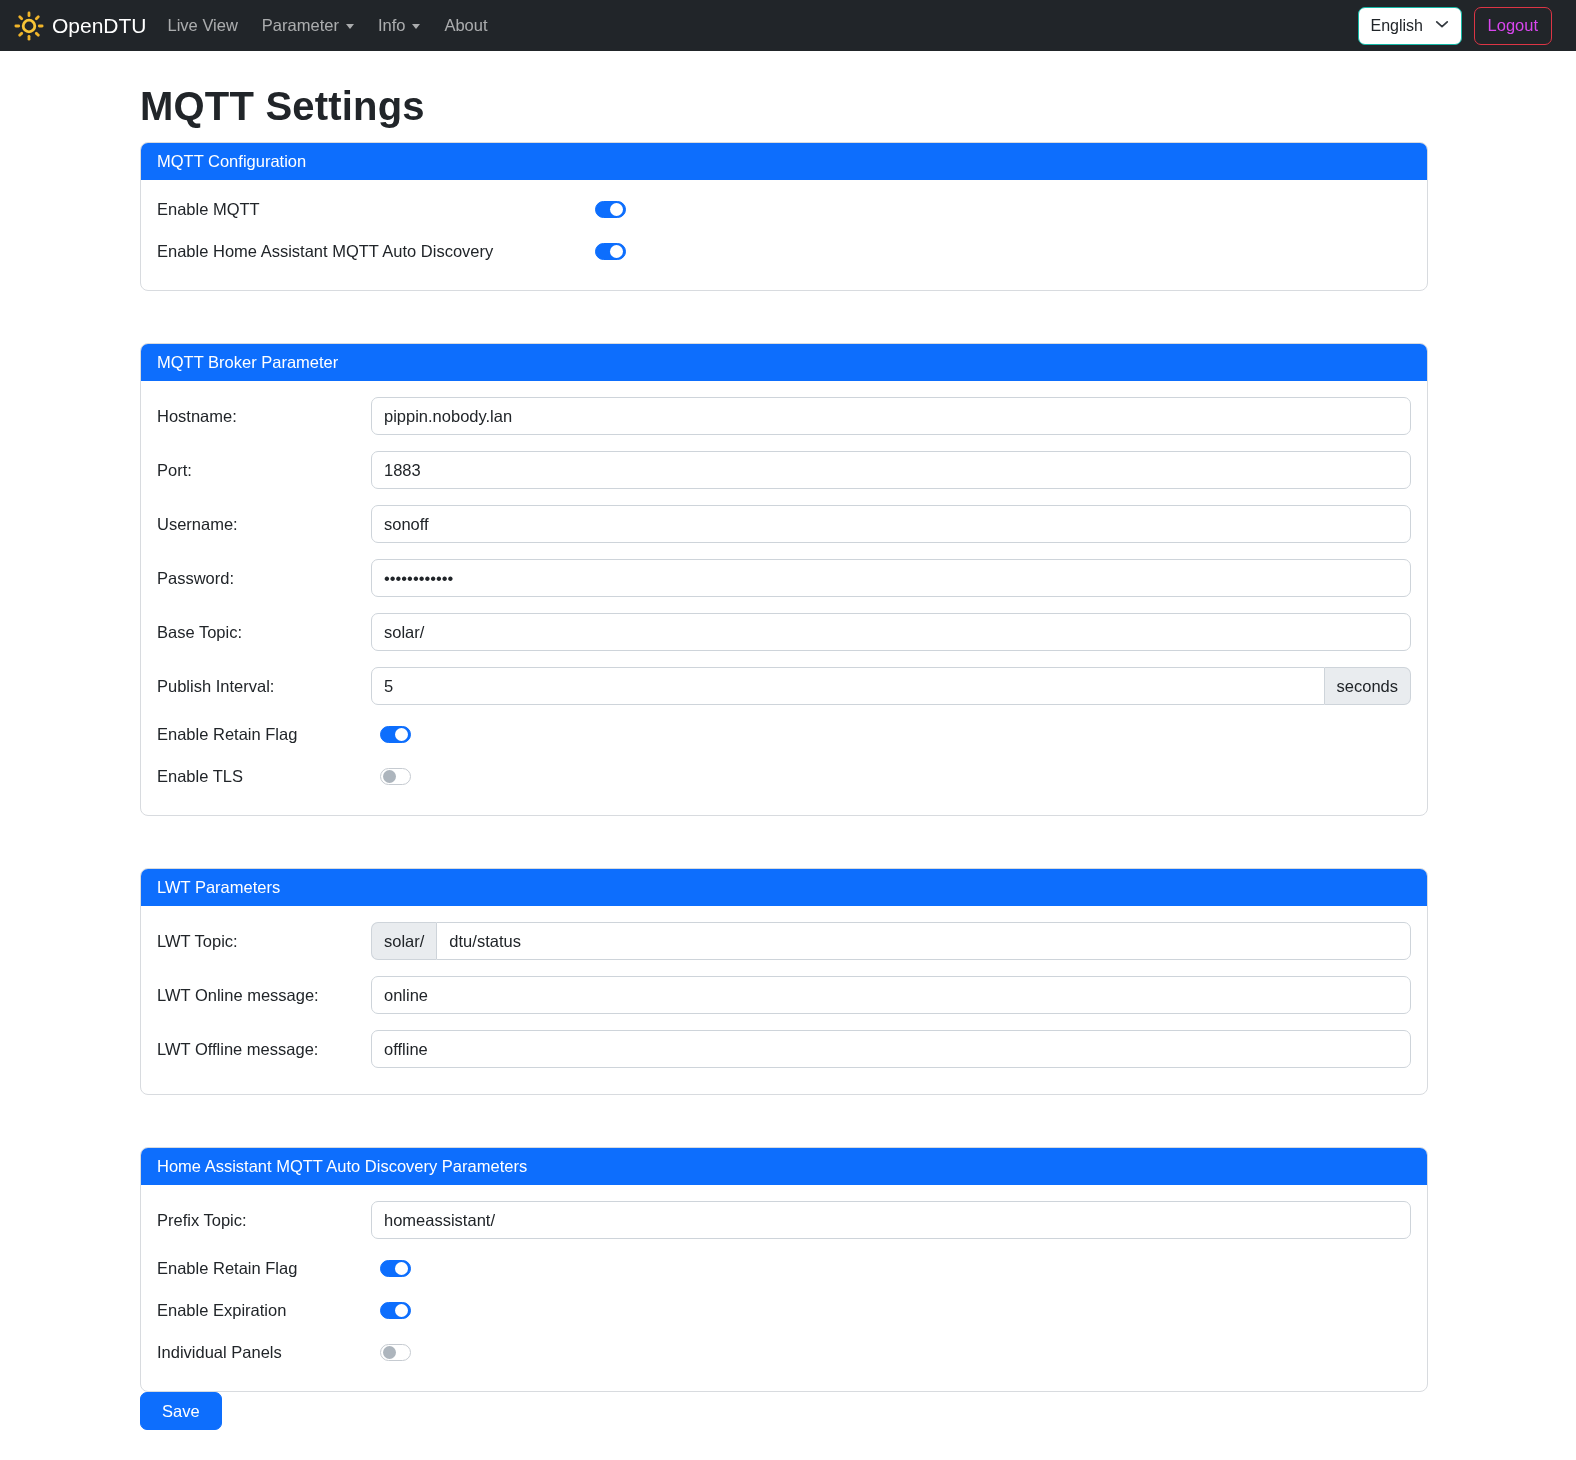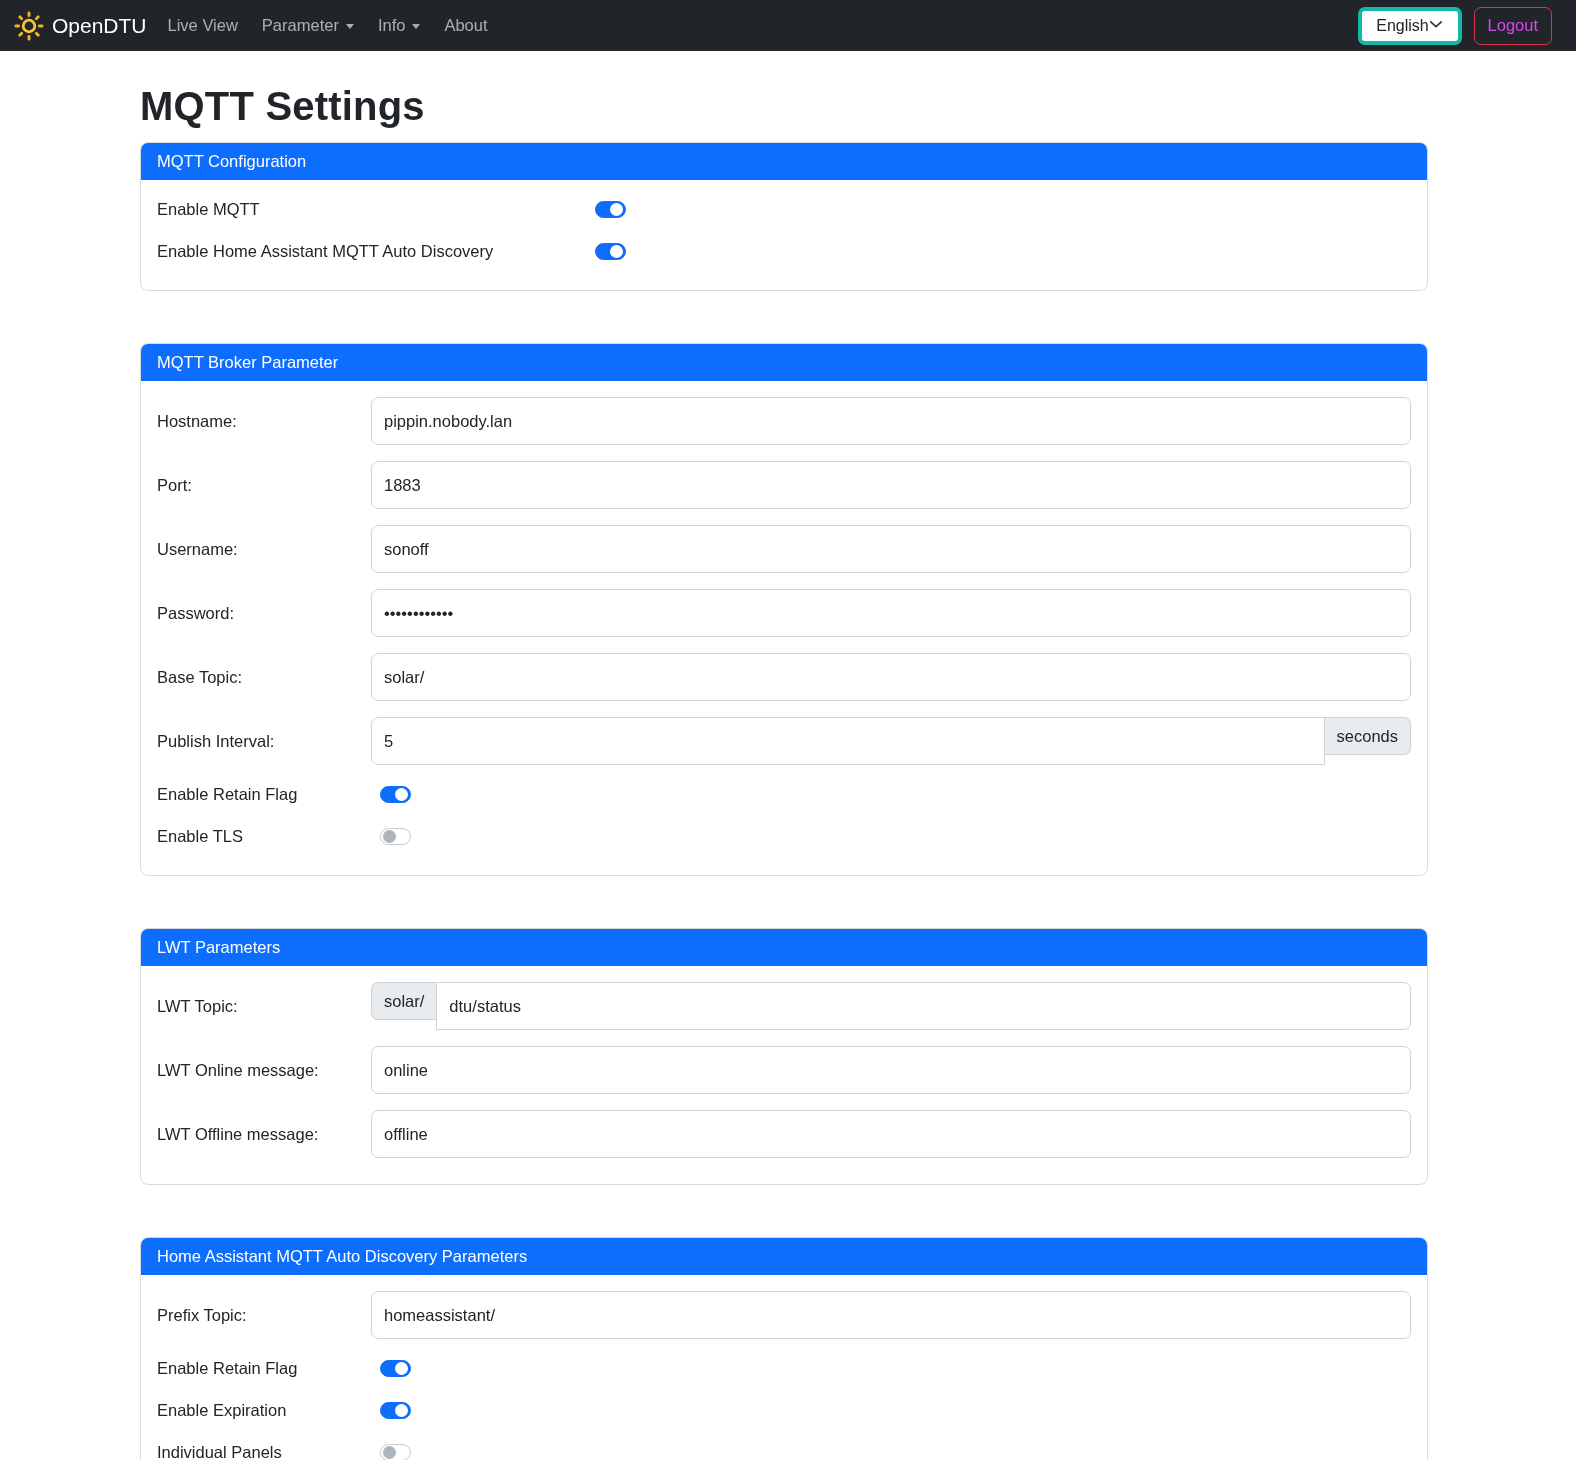--- a/index.html
+++ b/index.html
@@ -17,23 +17,23 @@
     color: rgba(255,255,255,0.62); font-size: 16.5px; padding: 8px 8px;
     display: flex; align-items: center; gap: 7px; cursor: pointer;
   }
   .caret {
     width: 0; height: 0; border-left: 4.5px solid transparent;
     border-right: 4.5px solid transparent; border-top: 5px solid rgba(255,255,255,0.62);
     margin-top: 2px;
   }
   .nav-right { margin-left: auto; display: flex; align-items: center; gap: 12px; }
   .lang-select {
-    background: #fff; border: 4px solid #14b8a6; border-radius: 7px;
+    background: #fff; border: 1px solid #14b8a6; border-radius: 7px;
     height: 38px; width: 104px; display: flex; align-items: center;
-    padding: 6px 12px; font-size: 16px; color: #212529; justify-content: center; cursor: pointer;
+    padding: 6px 12px; font-size: 16px; color: #212529; justify-content: space-between; cursor: pointer;
   }
   .logout-btn {
     background: transparent; border: 1px solid #dc3545; color: #d946ef;
     border-radius: 7px; height: 38px; padding: 0 13px; font-size: 16.5px;
     font-family: inherit; cursor: pointer;
   }
 
   
   .container { width: 1288px; margin-left: 140px; }
   .page-title { font-size: 40px; font-weight: 700; margin-top: 33px; letter-spacing: 0.2px; }
@@ -49,21 +49,21 @@
   }
   .card-body { padding: 16px; }
 
   .row { display: flex; align-items: center; margin-bottom: 16px; }
   .row.switch-row { min-height: 26px; gap: 9px; }
   .row:last-child { margin-bottom: 10px; }
   .label { width: 214px; flex: 0 0 214px; font-size: 16.5px; color: #212529; }
   .wide .label { width: 429px; flex: 0 0 429px; }
 
   .text-input {
-    flex: 1; height: 48px; border: 1px solid #ced4da; border-radius: 7px;
+    flex: 1; height: 38px; border: 1px solid #ced4da; border-radius: 7px;
     padding: 6px 12px; font-size: 16.5px; font-family: inherit; color: #212529;
     background: #fff; outline: none; min-width: 0;
   }
   .input-group { flex: 1; display: flex; }
   .input-group .text-input { border-radius: 7px; }
   .input-group .text-input.has-prefix { border-top-left-radius: 0; border-bottom-left-radius: 0; }
   .input-group .text-input.has-suffix { border-top-right-radius: 0; border-bottom-right-radius: 0; }
   .addon {
     height: 38px; background: #e9ecef; border: 1px solid #ced4da;
     display: flex; align-items: center; padding: 0 12px; font-size: 16.5px; color: #212529; text-align: right;

